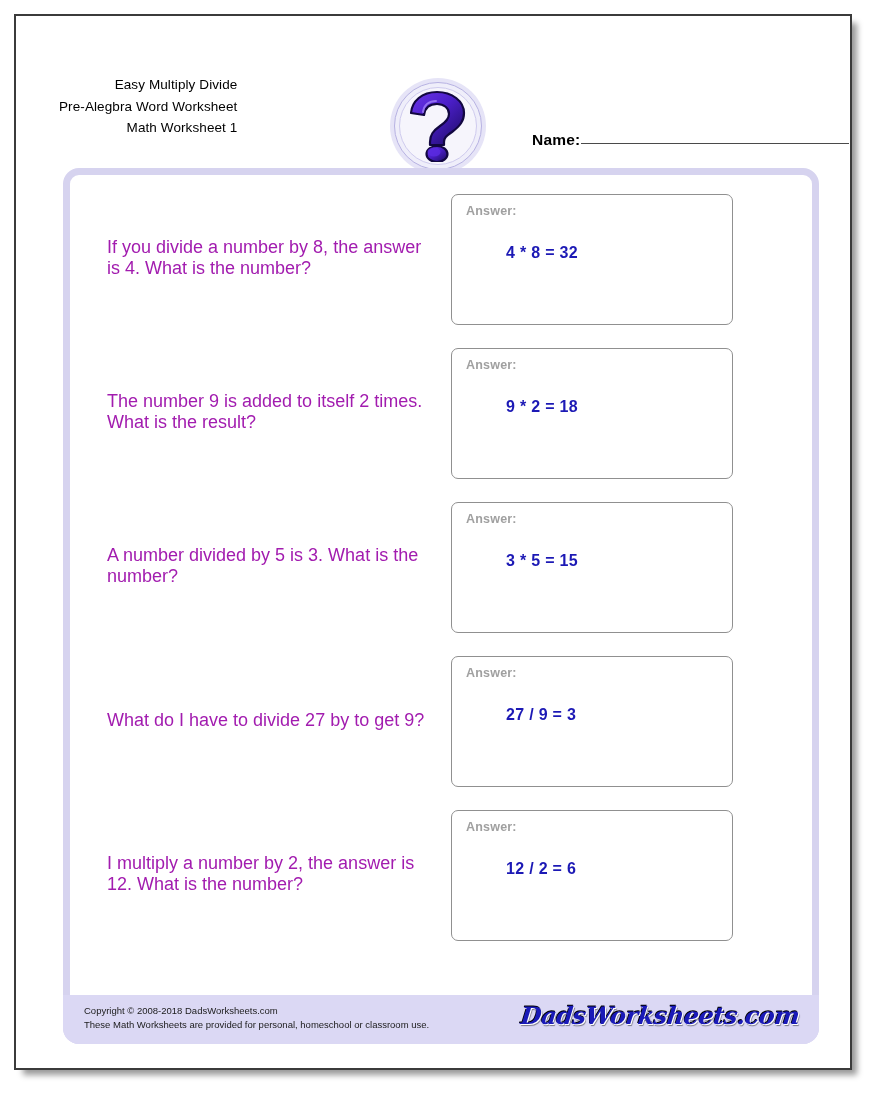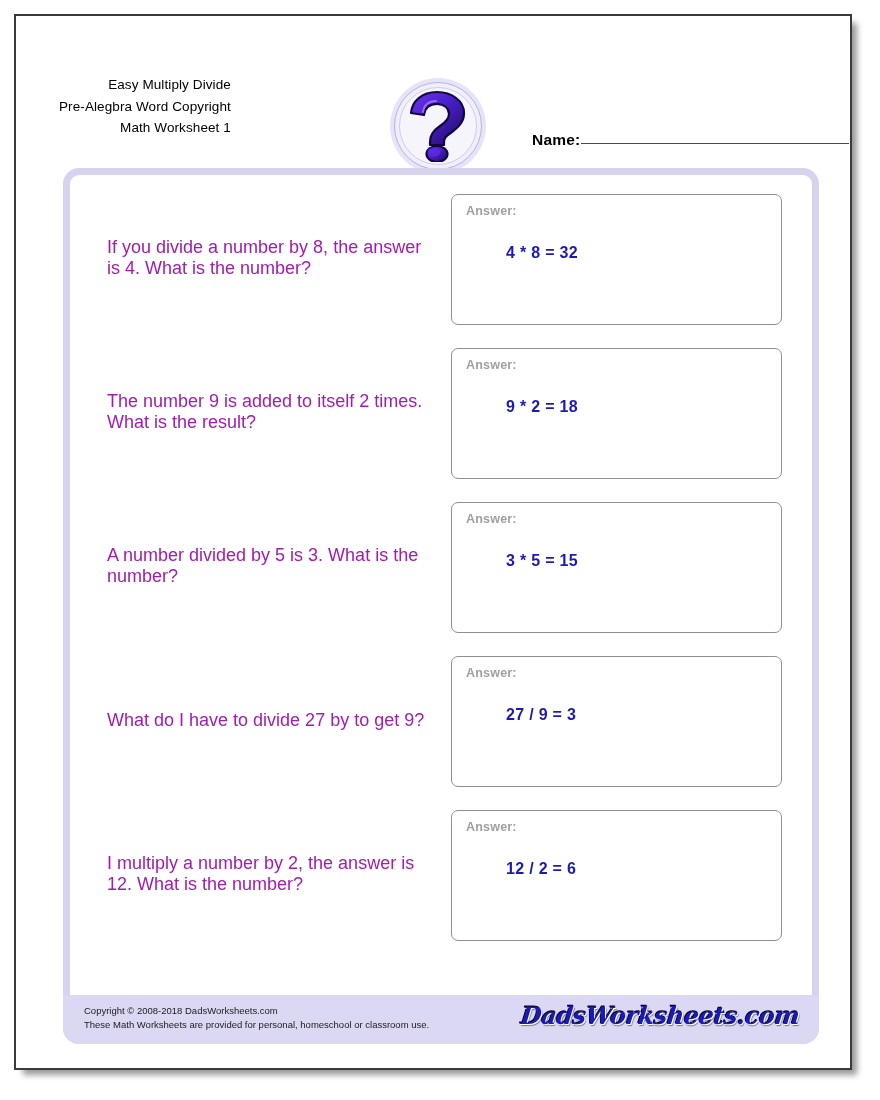--- a/index.html
+++ b/index.html
@@ -163,21 +163,21 @@
     align-items: center;
     font-size: 18px;
     line-height: 21px;
     color: #a21caf;
   }
 
   .answer-box {
     position: absolute;
     left: 381px;
     top: 13px;
-    width: 331px;
+    width: 282px;
     height: 131px;
     border: 1.2px solid #909090;
     border-radius: 7px;
     box-sizing: border-box;
     background: #ffffff;
   }
   .answer-label {
     position: absolute;
     left: 14px;
     top: 9px;
@@ -237,21 +237,21 @@
 </style>
 </head>
 <body>
 
 <div id="page-sheet">
 
   <div id="header">
 
     <div id="title-block">
       <div>Easy Multiply Divide</div>
-      <div>Pre-Alegbra Word Copyright</div>
+      <div>Pre-Alegbra Word Worksheet</div>
       <div>Math Worksheet 1</div>
     </div>
 
     <div id="logo-badge">
       <div class="ring-outer"></div>
       <div class="ring-mid"></div>
       <div class="ring-inner"></div>
       <svg width="64" height="72" viewBox="0 0 64 72">
         <defs>
           <linearGradient id="qmGrad" x1="0" y1="0" x2="1" y2="1">

